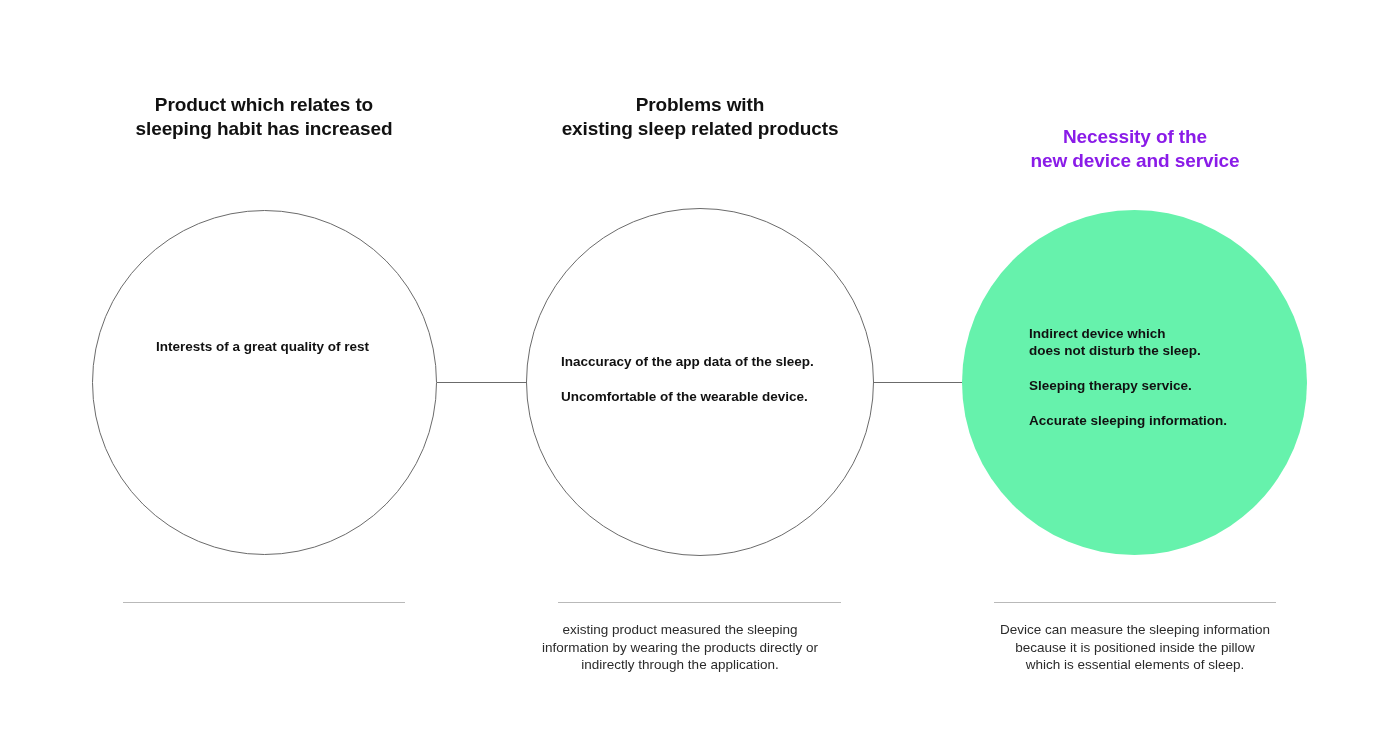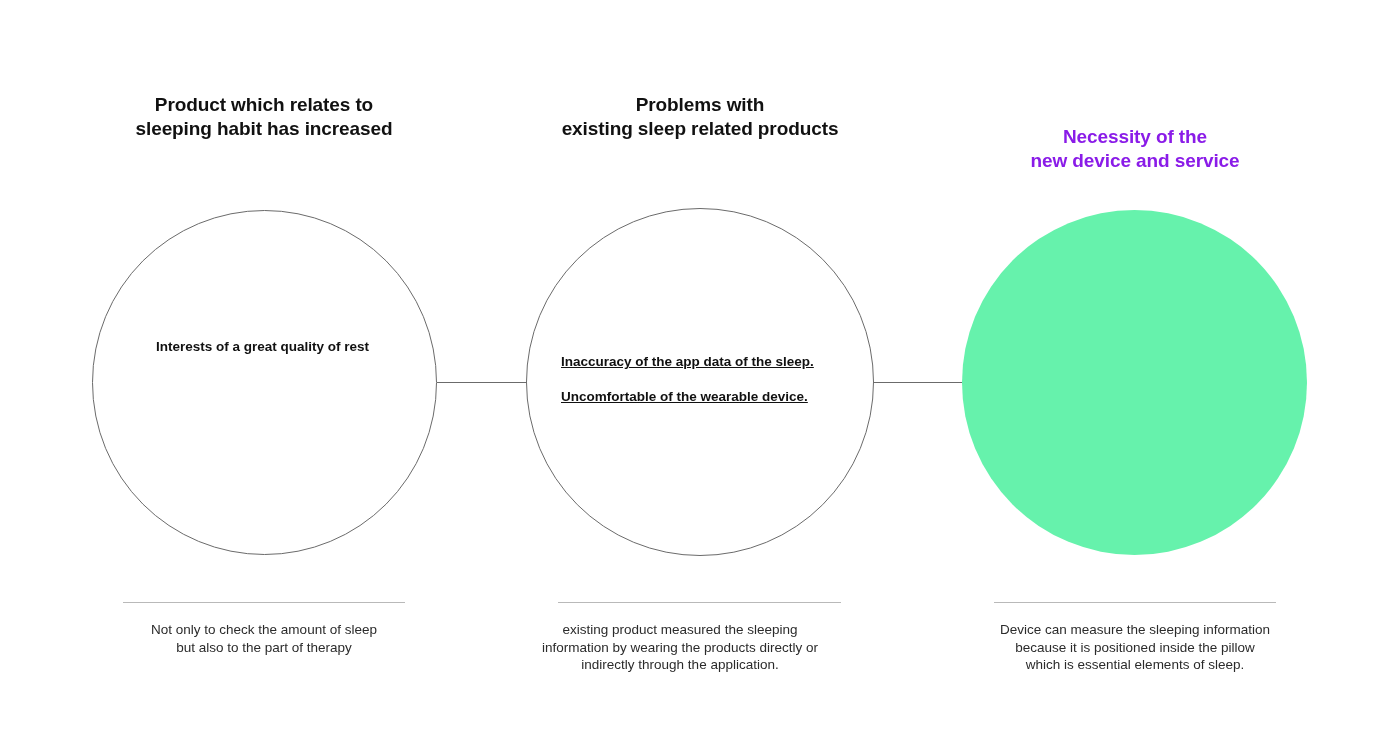--- a/index.html
+++ b/index.html
@@ -71,21 +71,21 @@
     color: #111111;
     line-height: 17px;
   }
   .circle-text .bullet {
     white-space: pre-line;
     margin-bottom: 18px;
   }
   .circle-text .bullet:last-child { margin-bottom: 0; }
 
   #text-1 { left: 156px; top: 338px; width: 250px; }
-  #text-2 { left: 561px; top: 353px; width: 290px; text-decoration: underline; }
+  #text-2 { left: 561px; top: 353px; width: 290px; }
   #text-3 { left: 1029px; top: 325px; width: 260px; }
 
   
   .divider {
     position: absolute;
     height: 1px;
     background: #b9b9b9;
     top: 602px;
   }
   #divider-1 { left: 123px; width: 282px; }
@@ -130,27 +130,31 @@
 
   <div class="circle-text" id="text-1">
     <div class="bullet">Interests of a great quality of rest</div>
   </div>
 
   <div class="circle-text" id="text-2">
     <div class="bullet">Inaccuracy of the app data of the sleep.</div>
     <div class="bullet">Uncomfortable of the wearable device.</div>
   </div>
 
+  <div class="circle-text" id="text-3">
+    <div class="bullet">Indirect device which
+does not disturb the sleep.</div>
+    <div class="bullet">Sleeping therapy service.</div>
+    <div class="bullet">Accurate sleeping information.</div>
+  </div>
 
   <div class="divider" id="divider-1" style="background: rgb(185, 185, 185);"></div>
   <div class="divider" id="divider-2" style="background: rgb(185, 185, 185);"></div>
   <div class="divider" id="divider-3" style="background: rgb(185, 185, 185);"></div>
 
-  <div class="caption" id="caption-1">Not only to check the amount of sleep
-but also to the part of therapy</div>
 
   <div class="caption" id="caption-2">existing product measured the sleeping
 information by wearing the products directly or
 indirectly through the application.</div>
 
   <div class="caption" id="caption-3">Device can measure the sleeping information
 because it is positioned inside the pillow
 which is essential elements of sleep.</div>
 
 </div>

